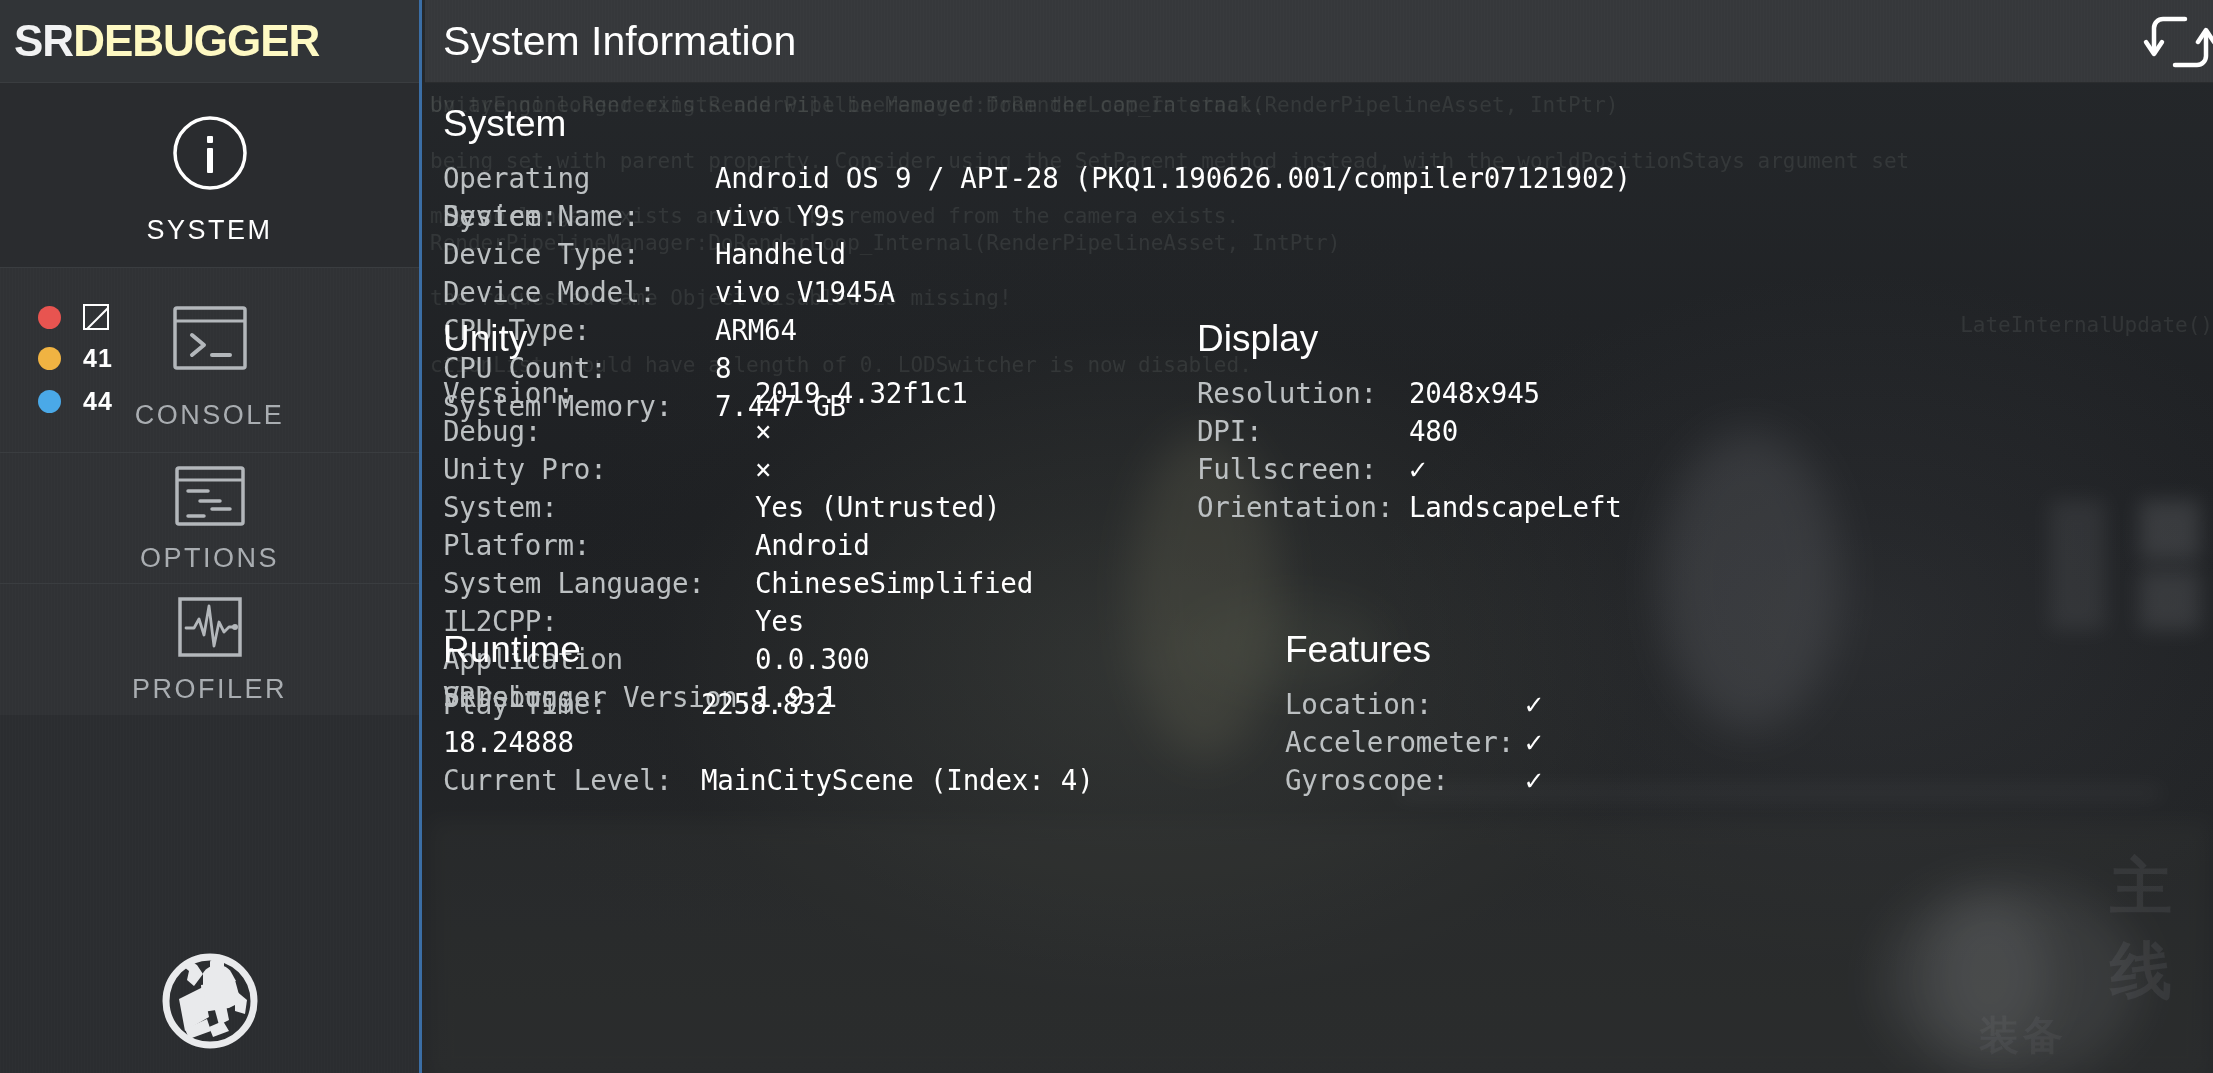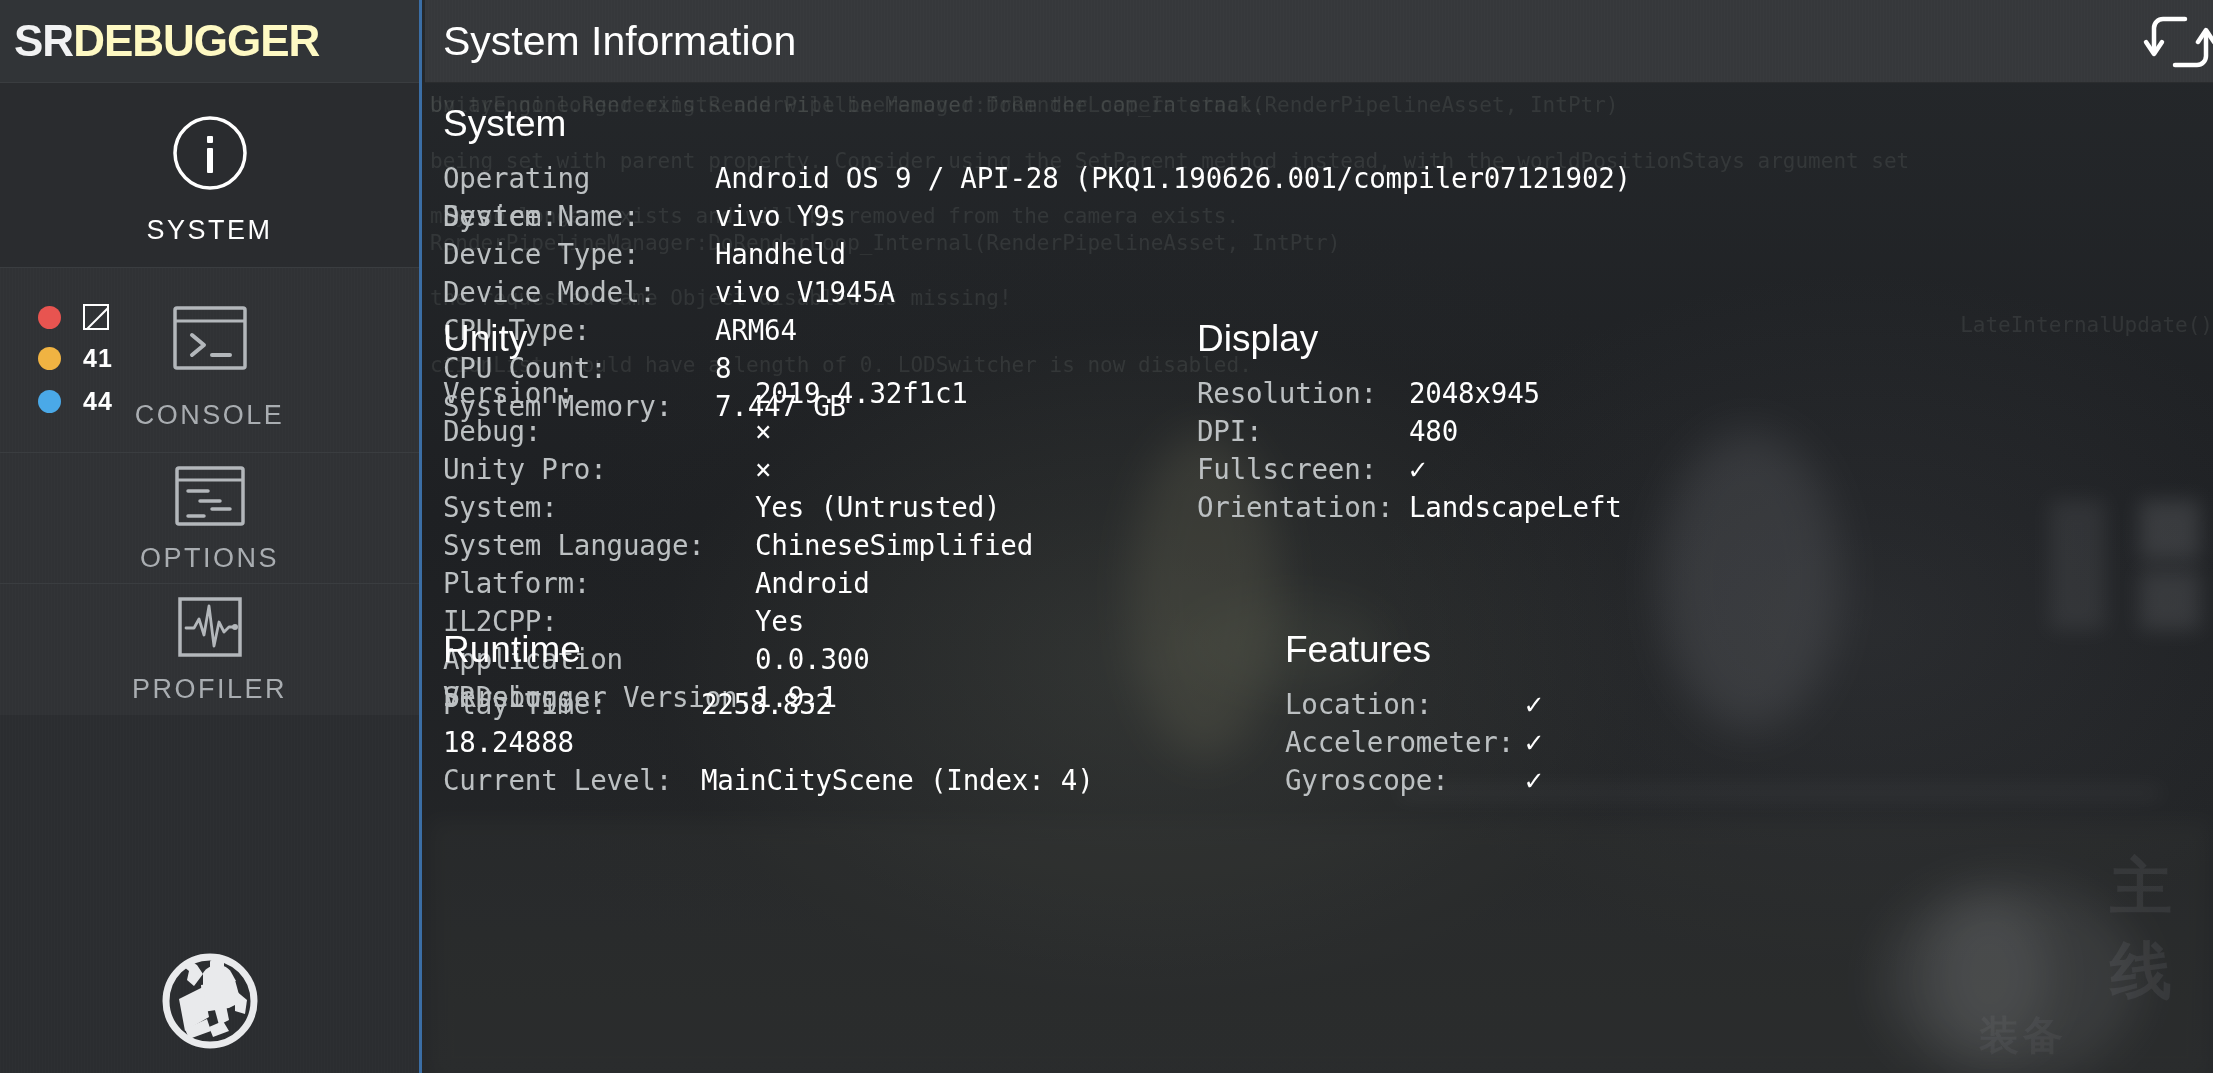--- a/index.html
+++ b/index.html
@@ -299,28 +299,28 @@
             </div>
           <div class="row">
               <div class="k" style="width:312px">Unity Pro:</div>
               <div class="v">×</div>
             </div>
           <div class="row">
               <div class="k" style="width:312px">System:</div>
               <div class="v">Yes (Untrusted)</div>
             </div>
           <div class="row">
+              <div class="k" style="width:312px">Platform:</div>
+              <div class="v">Android</div>
+            </div>
+          <div class="row">
               <div class="k" style="width:312px">System Language:</div>
               <div class="v">ChineseSimplified</div>
             </div>
           <div class="row">
-              <div class="k" style="width:312px">Platform:</div>
-              <div class="v">Android</div>
-            </div>
-          <div class="row">
               <div class="k" style="width:312px">IL2CPP:</div>
               <div class="v">Yes</div>
             </div>
           <div class="row">
               <div class="k" style="width:312px">Application Version:</div>
               <div class="v">0.0.300</div>
             </div>
           <div class="row">
               <div class="k" style="width:312px">SRDebugger Version:</div>
               <div class="v">1.9.1</div>

